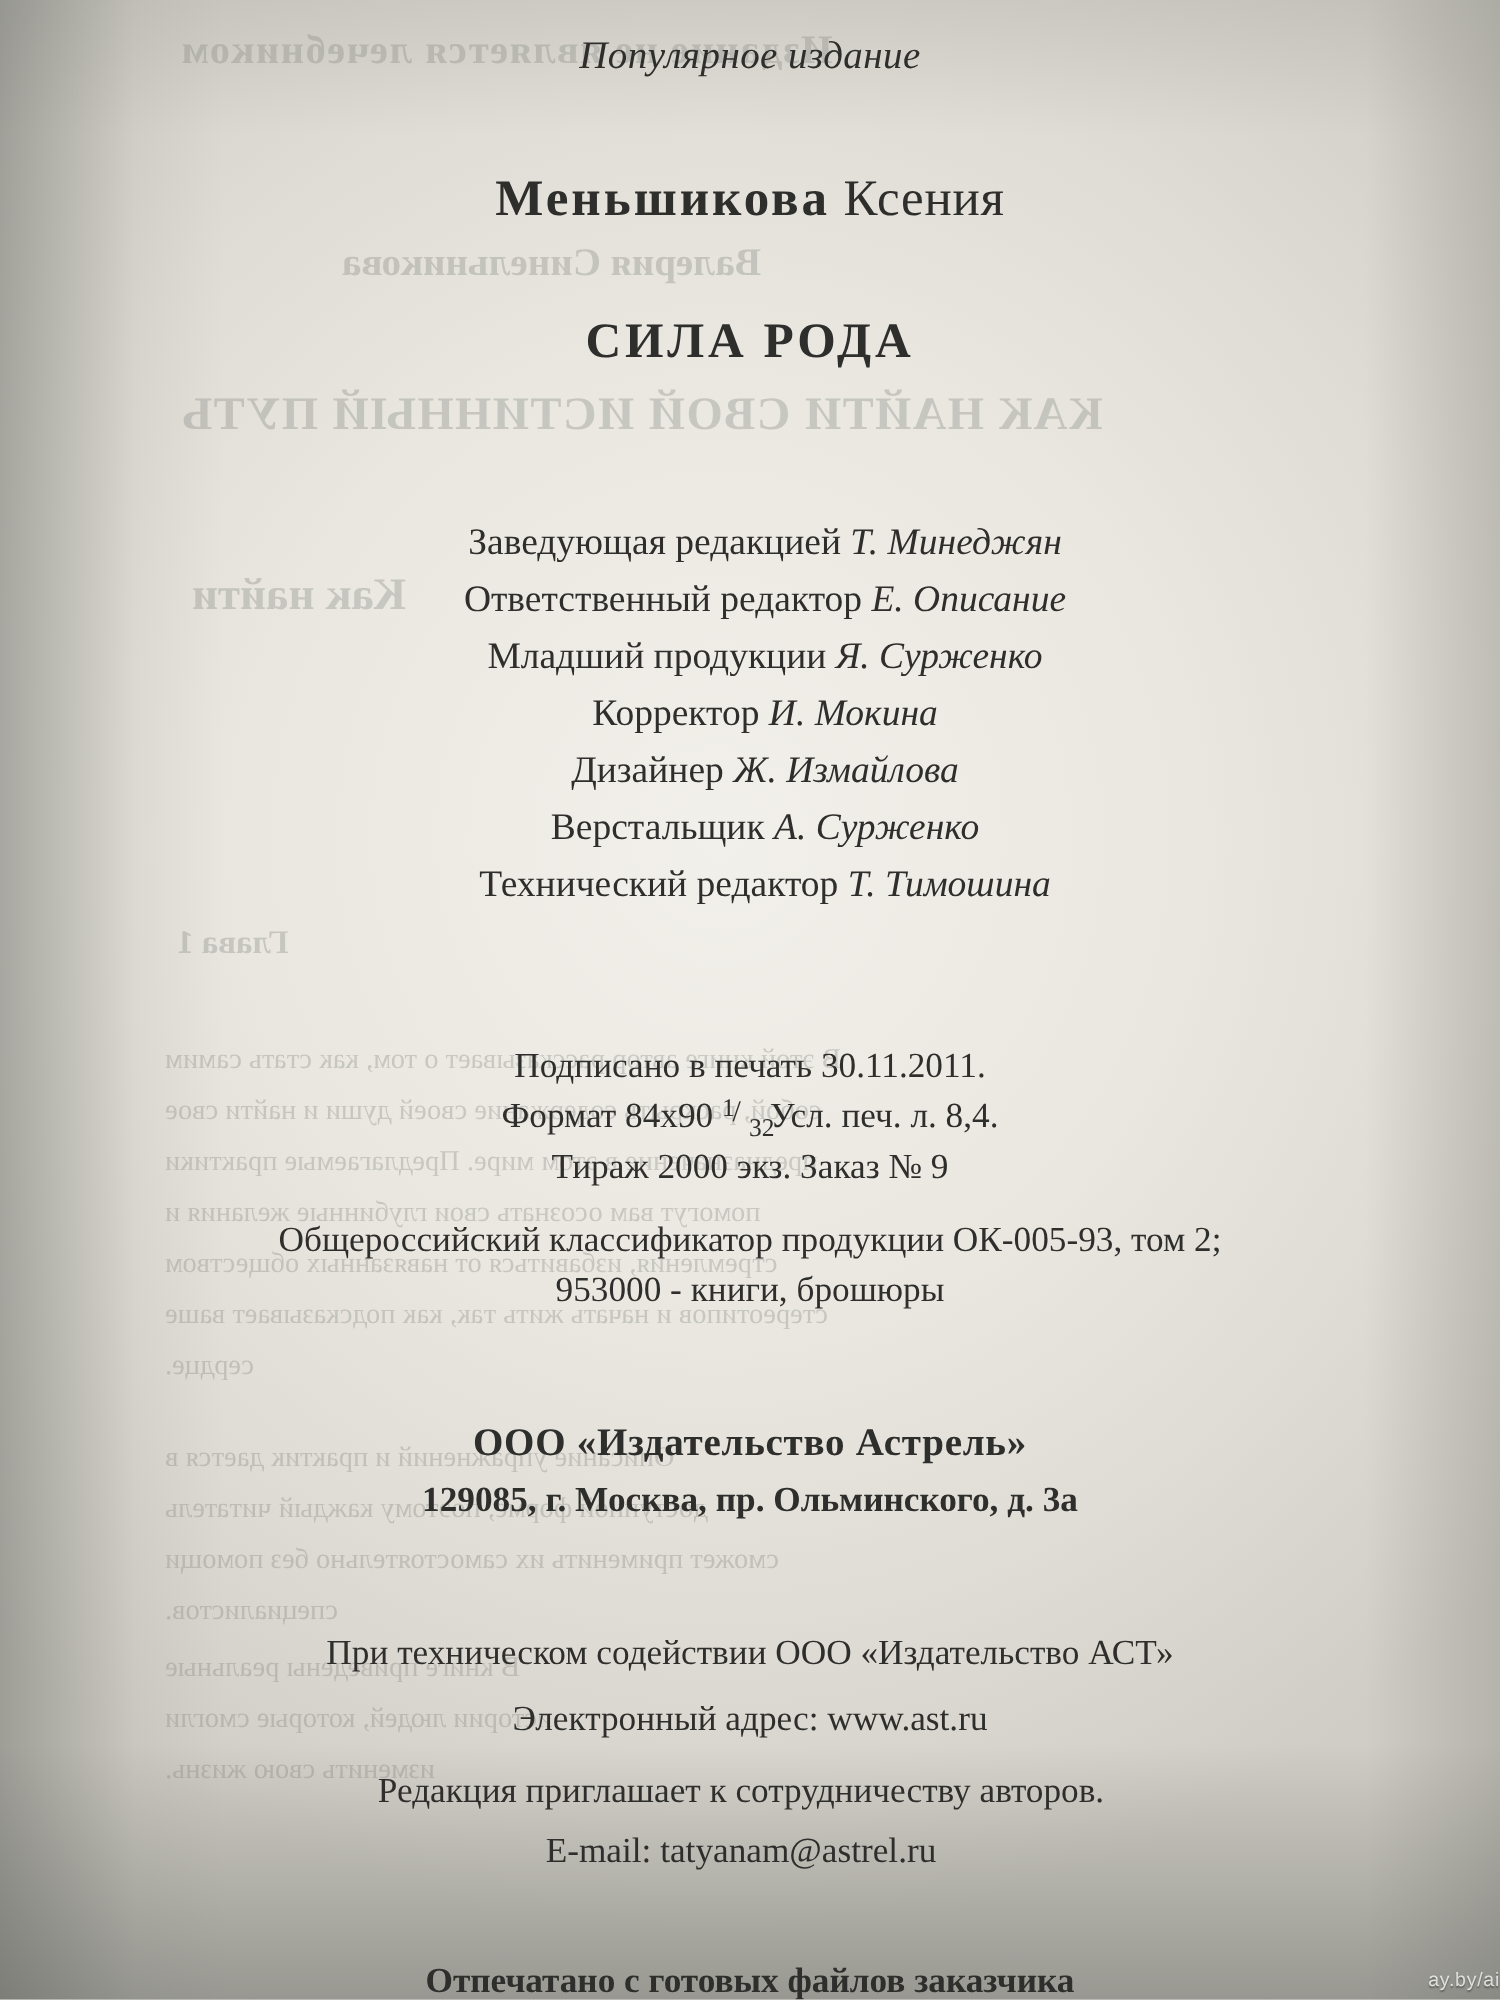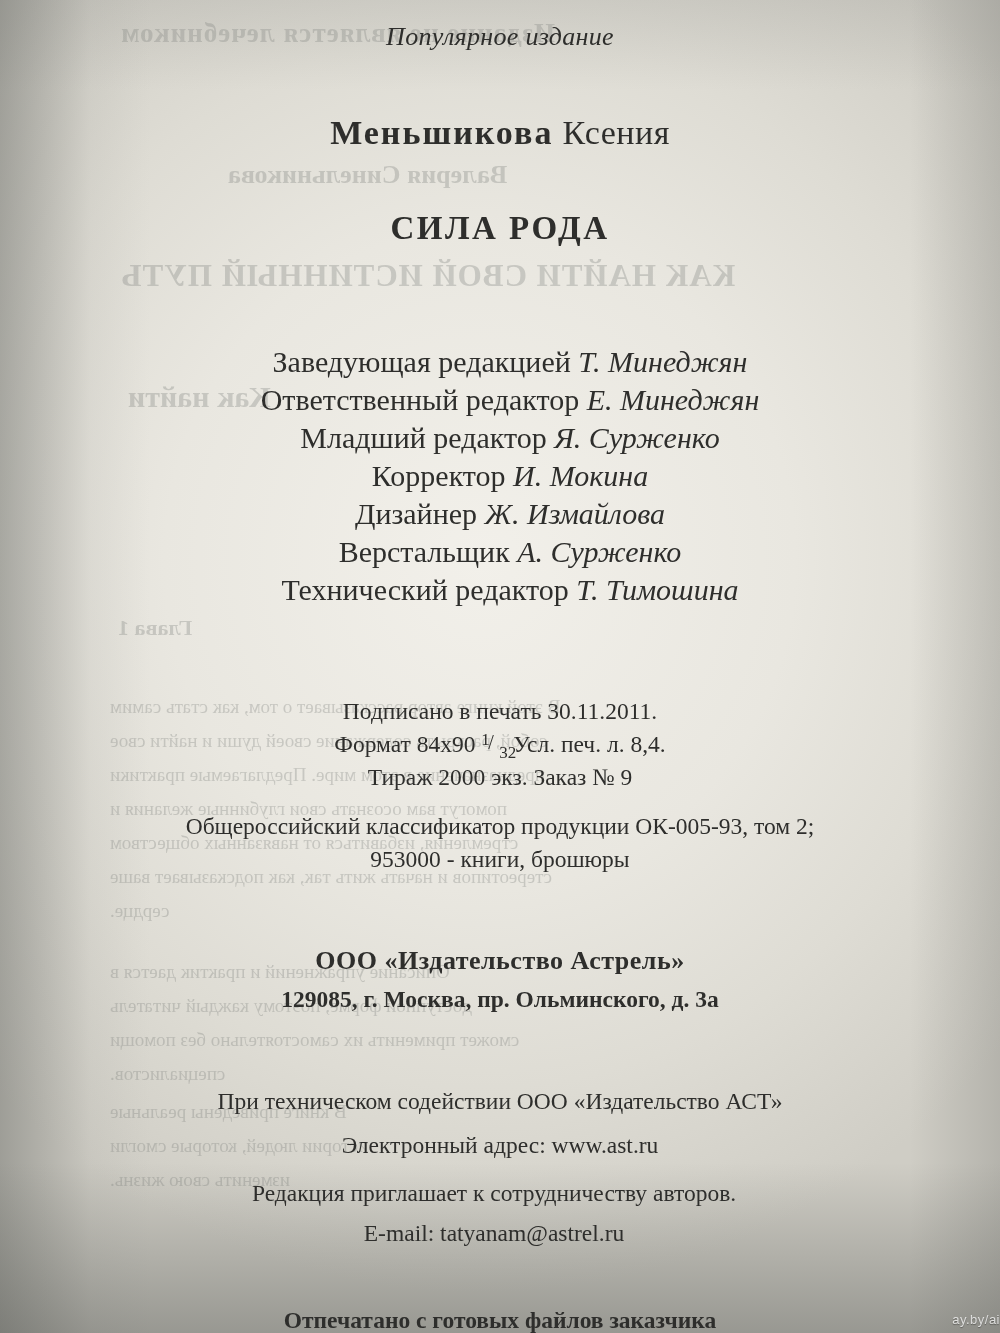--- a/index.html
+++ b/index.html
@@ -83,21 +83,21 @@
     font-weight: 700;
     letter-spacing: 2px;
   }
   .title {
     font-size: 33px;
     font-weight: 700;
     letter-spacing: 2.5px;
     margin: 0 0 96px 0;
   }
   .credits {
-    font-size: 30px;
+    font-size: 25px;
     line-height: 38px;
     margin: 0 0 86px 0;
     padding-left: 20px;
   }
   .credits .role { font-style: normal; }
   .credits .person { font-style: italic; }
 
   .imprint {
     font-size: 23.5px;
     line-height: 33px;
@@ -195,24 +195,24 @@
 
     <p class="title">СИЛА РОДА</p>
 
     <div class="credits">
       <div>
         <span class="role">Заведующая редакцией</span>
         <span class="person">Т. Минеджян</span>
       </div>
       <div>
         <span class="role">Ответственный редактор</span>
-        <span class="person">Е. Минеджян</span>
-      </div>
-      <div>
-        <span class="role">Младший редактор</span>
+        <span class="person">Е. Описание</span>
+      </div>
+      <div>
+        <span class="role">Младший продукции</span>
         <span class="person">Я. Сурженко</span>
       </div>
       <div>
         <span class="role">Корректор</span>
         <span class="person">И. Мокина</span>
       </div>
       <div>
         <span class="role">Дизайнер</span>
         <span class="person">Ж. Измайлова</span>
       </div>

